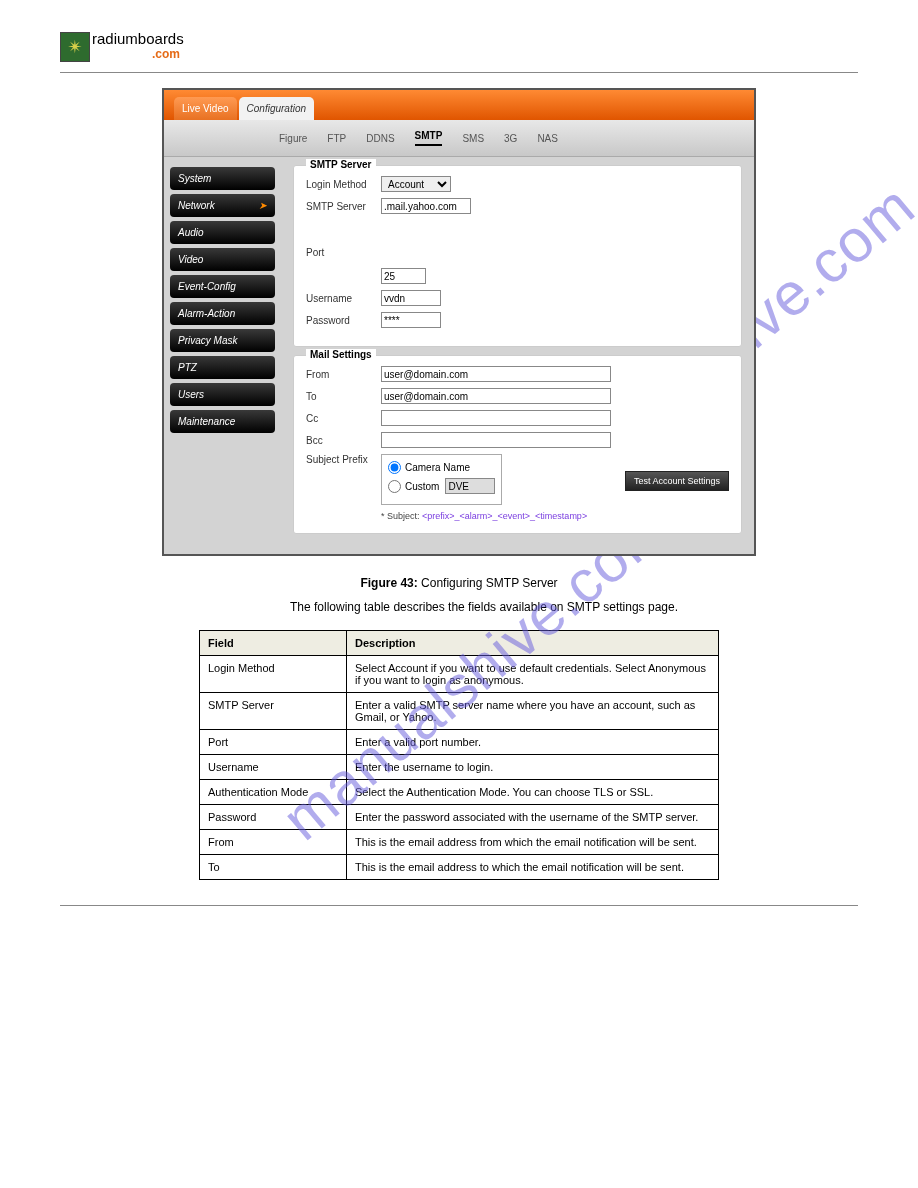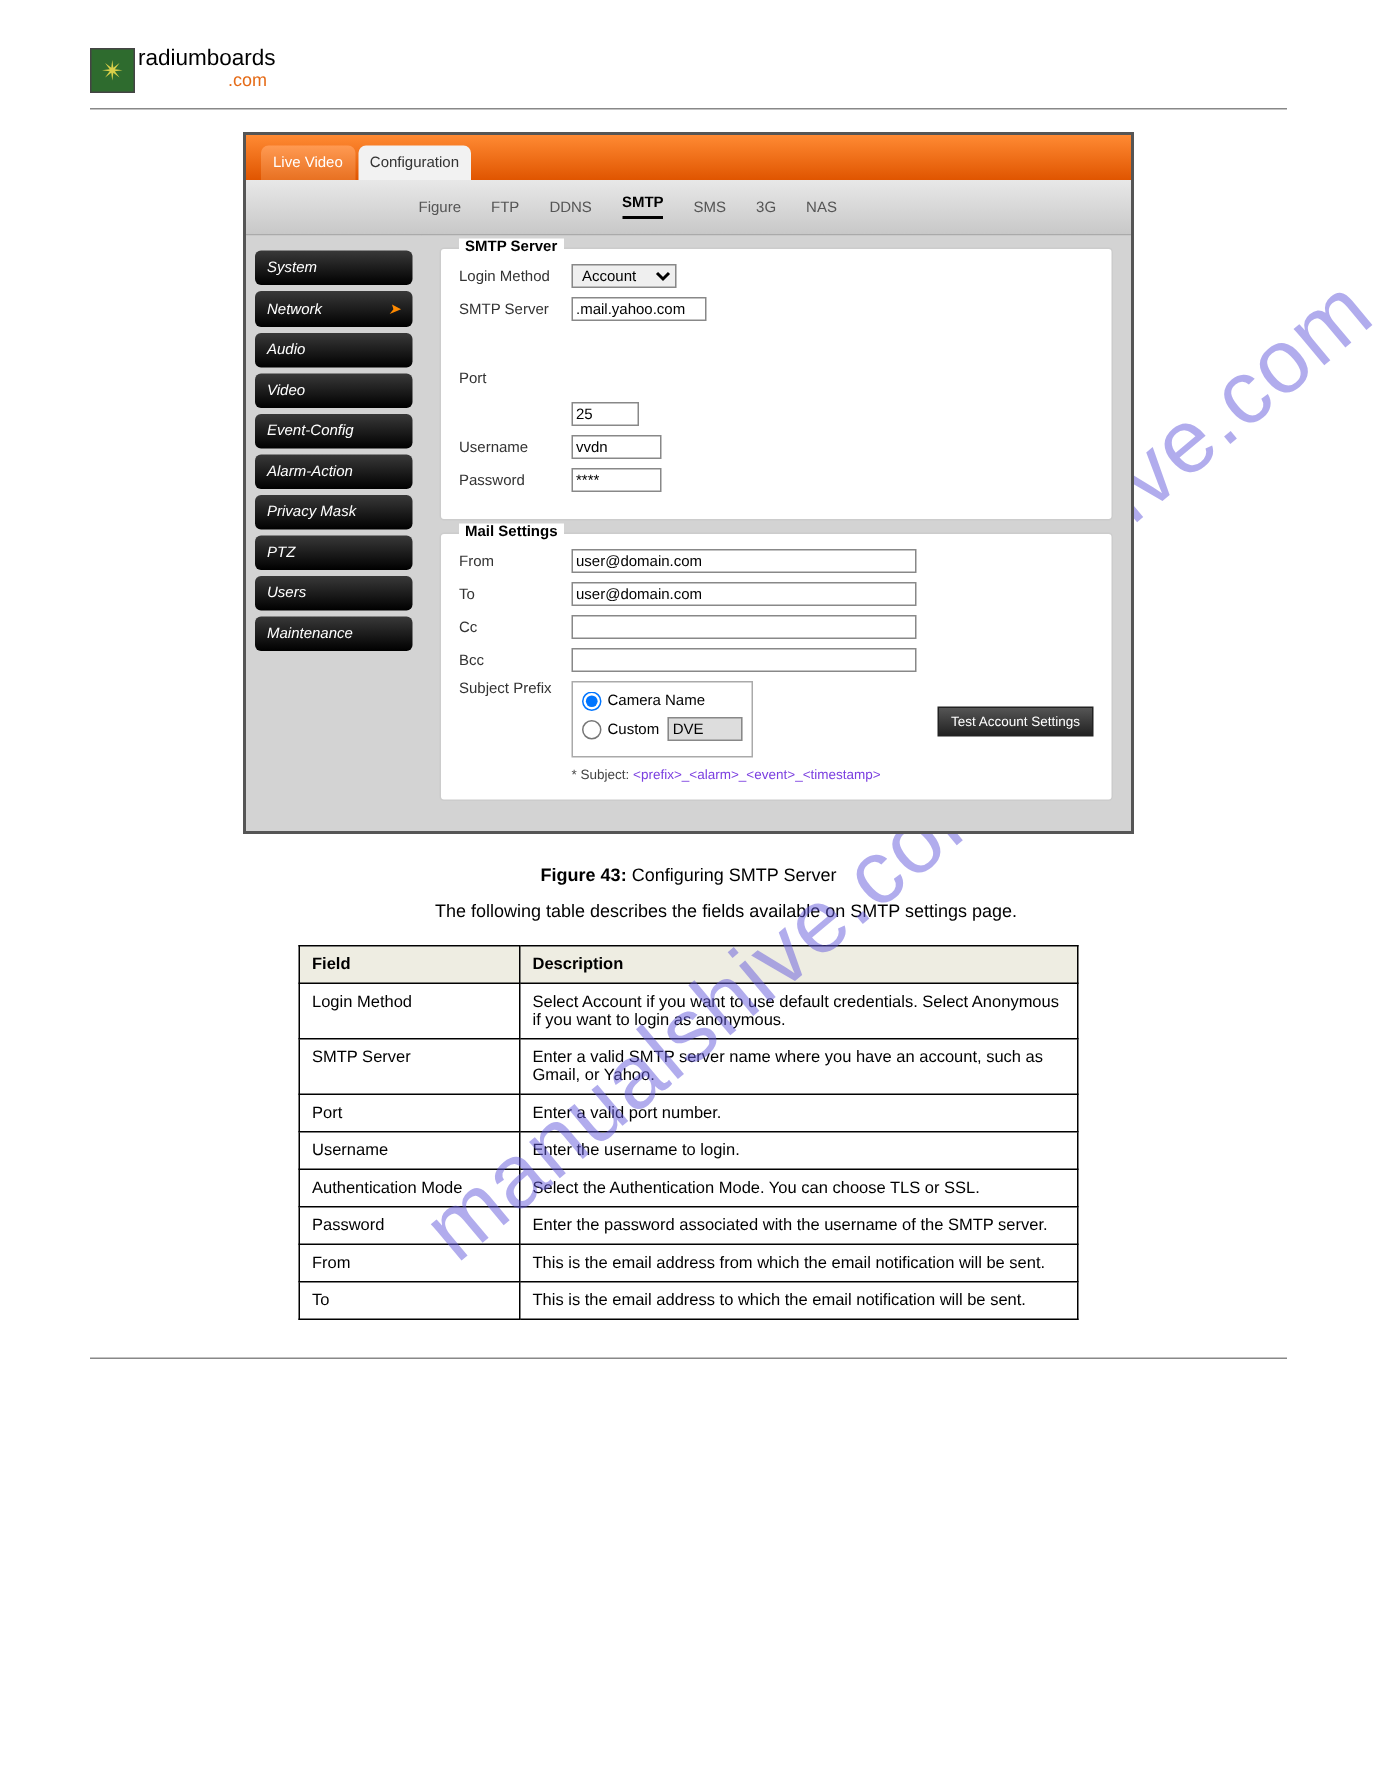--- a/index.html
+++ b/index.html
@@ -1,28 +1,28 @@
 <!DOCTYPE html>
 <html><head>
 <meta charset="utf-8">
 <style>
 body { margin:0; font-family:Arial,sans-serif; background:#fff; font-size:11px; }
 .page { width:918px; margin:0 auto; padding:30px 60px 40px; box-sizing:border-box; }
 .logo-row { display:flex; align-items:center; margin-bottom:8px; }
 .logo-sq { width:28px; height:28px; background:#2e6b2e; border:1px solid #444; display:flex; align-items:center; justify-content:center; color:#d9cf4a; font-size:18px; }
 .brand { font-size:15px; margin-left:2px; }
 .brand .black { color:#000; }
-.brand .orange { color:#e56b17; font-weight:normal; }
+.brand .orange { color:#e56b17; font-weight:bold; }
 .hr-line { border:0; border-top:1px solid #888; margin:5px 0 15px; }
 .hr-btm { border:0; border-top:1px solid #888; margin:25px 0 5px; }
 .screenshot { width:590px; margin:0 auto; border:2px solid #555; background:#d3d3d3; position:relative; overflow:hidden; }
 .ss-top { height:30px; background:linear-gradient(#ff8a33,#e05500); display:flex; align-items:flex-end; padding-left:10px; }
 .top-tab { padding:6px 8px; font-size:10px; border-radius:5px 5px 0 0; margin-right:2px; }
 .top-tab.lv { background:linear-gradient(#ff9a52,#e87122); color:#fff; }
-.top-tab.cfg { background:#f2f2f2; color:#333; }
+.top-tab.cfg { background:#f2f2f2; color:#333;font-style:italic; }
 .sub-bar { height:36px; background:linear-gradient(#e8e8e8,#c8c8c8); display:flex; align-items:center; padding-left:115px; gap:20px; font-size:10px; color:#555; border-bottom:1px solid #aaa; }
 .sub-bar .active { font-weight:bold; color:#000; border-bottom:2px solid #000; padding-bottom:3px; }
 .ss-body { display:flex; min-height:330px; }
 .sidebar { width:105px; background:#d3d3d3; padding:10px 6px 0; display:flex; flex-direction:column; gap:4px;font-style:italic; }
 .sb-item { background:linear-gradient(#393939,#000); color:#fff; font-size:10px; padding:6px 8px; border-radius:4px; display:flex; align-items:center; justify-content:space-between; }
 .sb-item.active::after { content:"➤"; color:#ff8a00; font-size:10px; }
 .content { flex:1; background:#d3d3d3; padding:8px 12px 12px; }
 .panel { background:#fff; border:1px solid #ccc; border-radius:3px; margin-bottom:8px; padding:10px 12px 12px; position:relative; }
 .panel-title { font-size:10px; font-weight:bold; position:relative; top:-18px; background:#fff; display:inline-block; padding:0 4px; }
 .panel-inner { margin-top:-12px; }

